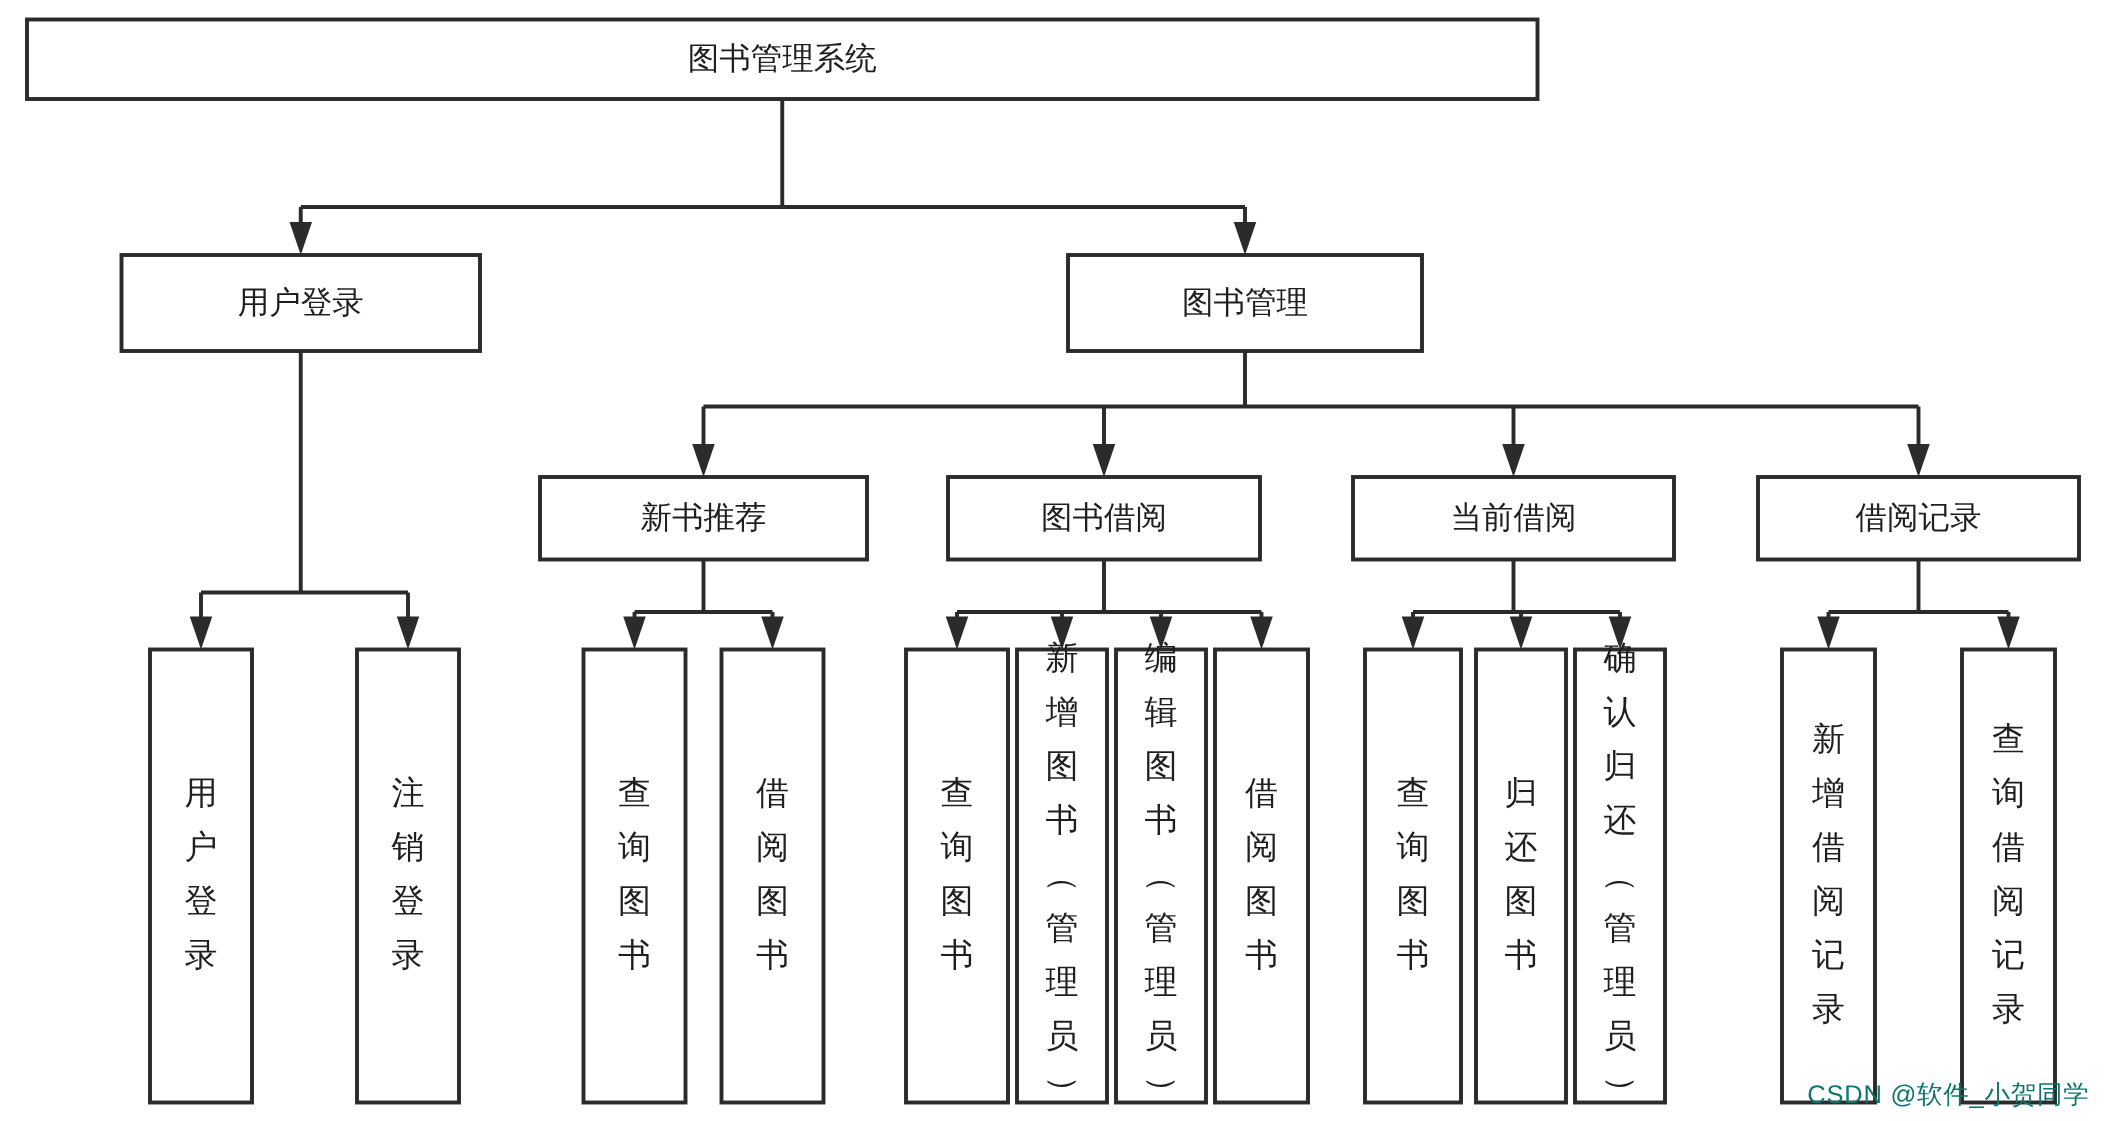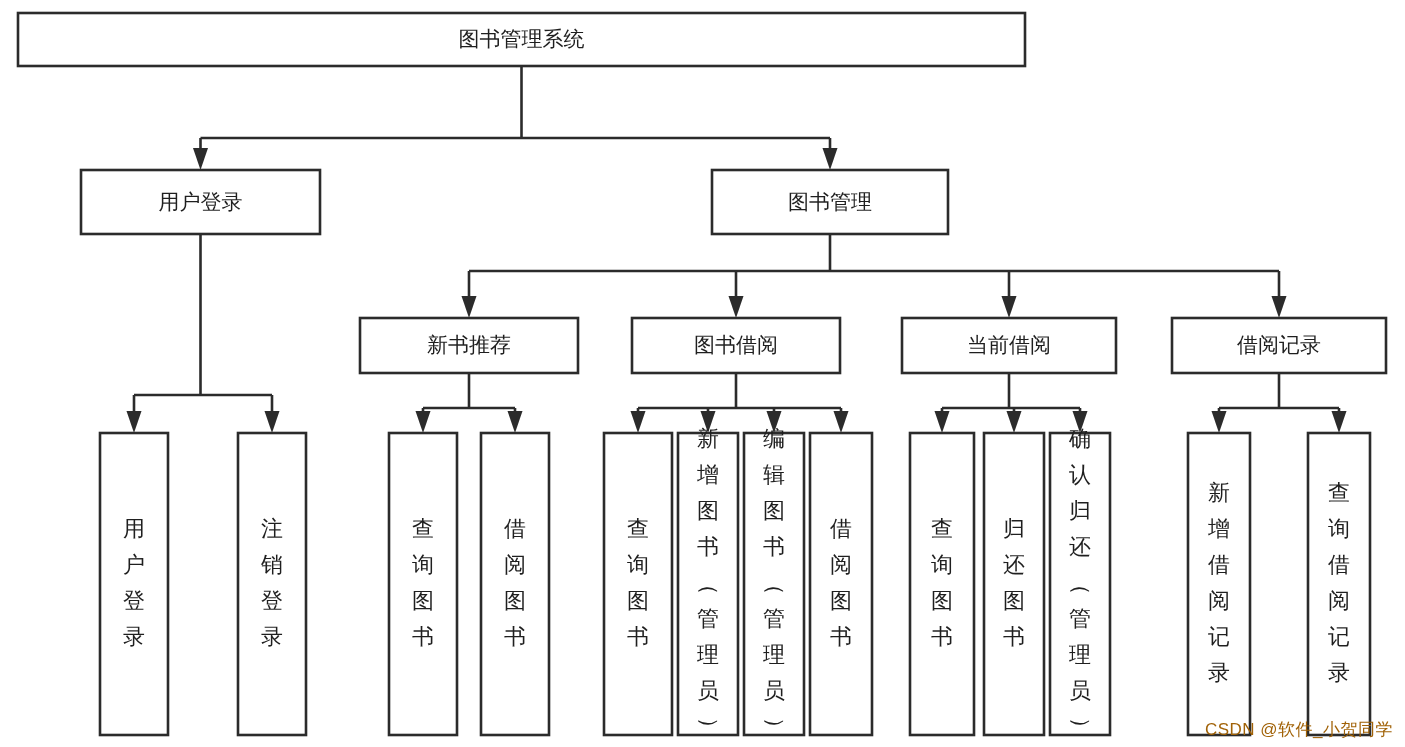--- a/index.html
+++ b/index.html
@@ -54,21 +54,21 @@
     font-size: 22px;
     text-anchor: middle;
     dominant-baseline: middle;
   }
   .watermark-text {
     position: absolute;
     right: 12px;
     bottom: 6px;
     font-family: "Liberation Sans", "DejaVu Sans", sans-serif;
     font-size: 17px;
-    color: #a16207;
+    color: #0f766e;
     white-space: nowrap;
     letter-spacing: 0.5px;
     user-select: none;
   }
 </style>
 </head>
 <body>
 
 <div id="diagram-root">
   <svg class="diagram-canvas" viewBox="0 0 1405 747">

